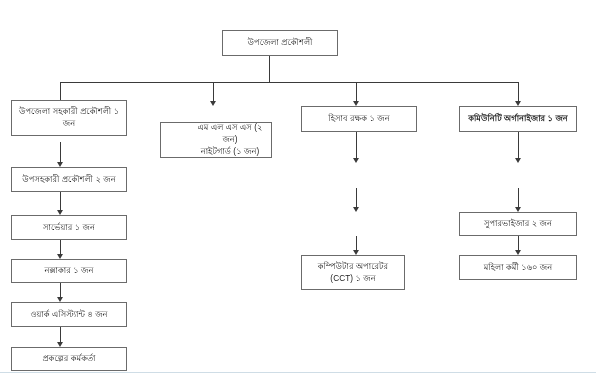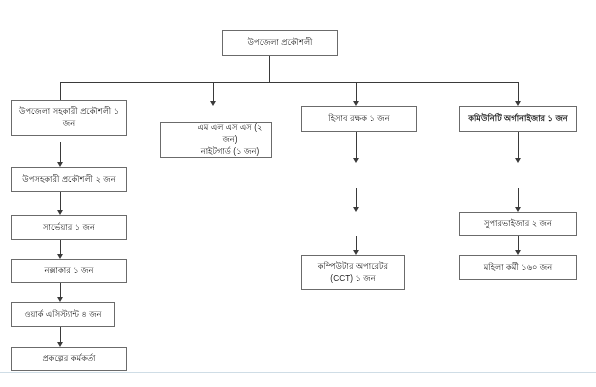--- a/index.html
+++ b/index.html
@@ -111,21 +111,21 @@
   <div class="vline" style="left:60px; top:240px; height:15px;"></div>
   <div class="arrow" style="left:56.5px; top:254px;"></div>
 
   <div class="node" style="left:11px; top:259px; width:116px; height:24px;">
     <span>নক্সাকার ১ জন</span>
   </div>
 
   <div class="vline" style="left:60px; top:283px; height:15px;"></div>
   <div class="arrow" style="left:56.5px; top:297px;"></div>
 
-  <div class="node" style="left:11px; top:302px; width:104px; height:25px;">
+  <div class="node" style="left:11px; top:302px; width:116px; height:25px;">
     <span>ওয়ার্ক এসিস্ট্যান্ট ৪ জন</span>
   </div>
 
   <div class="vline" style="left:60px; top:327px; height:16px;"></div>
   <div class="arrow" style="left:56.5px; top:342px;"></div>
 
   <div class="node" style="left:11px; top:347px; width:116px; height:24px;">
     <span>প্রকল্পের কর্মকর্তা</span>
   </div>
 

